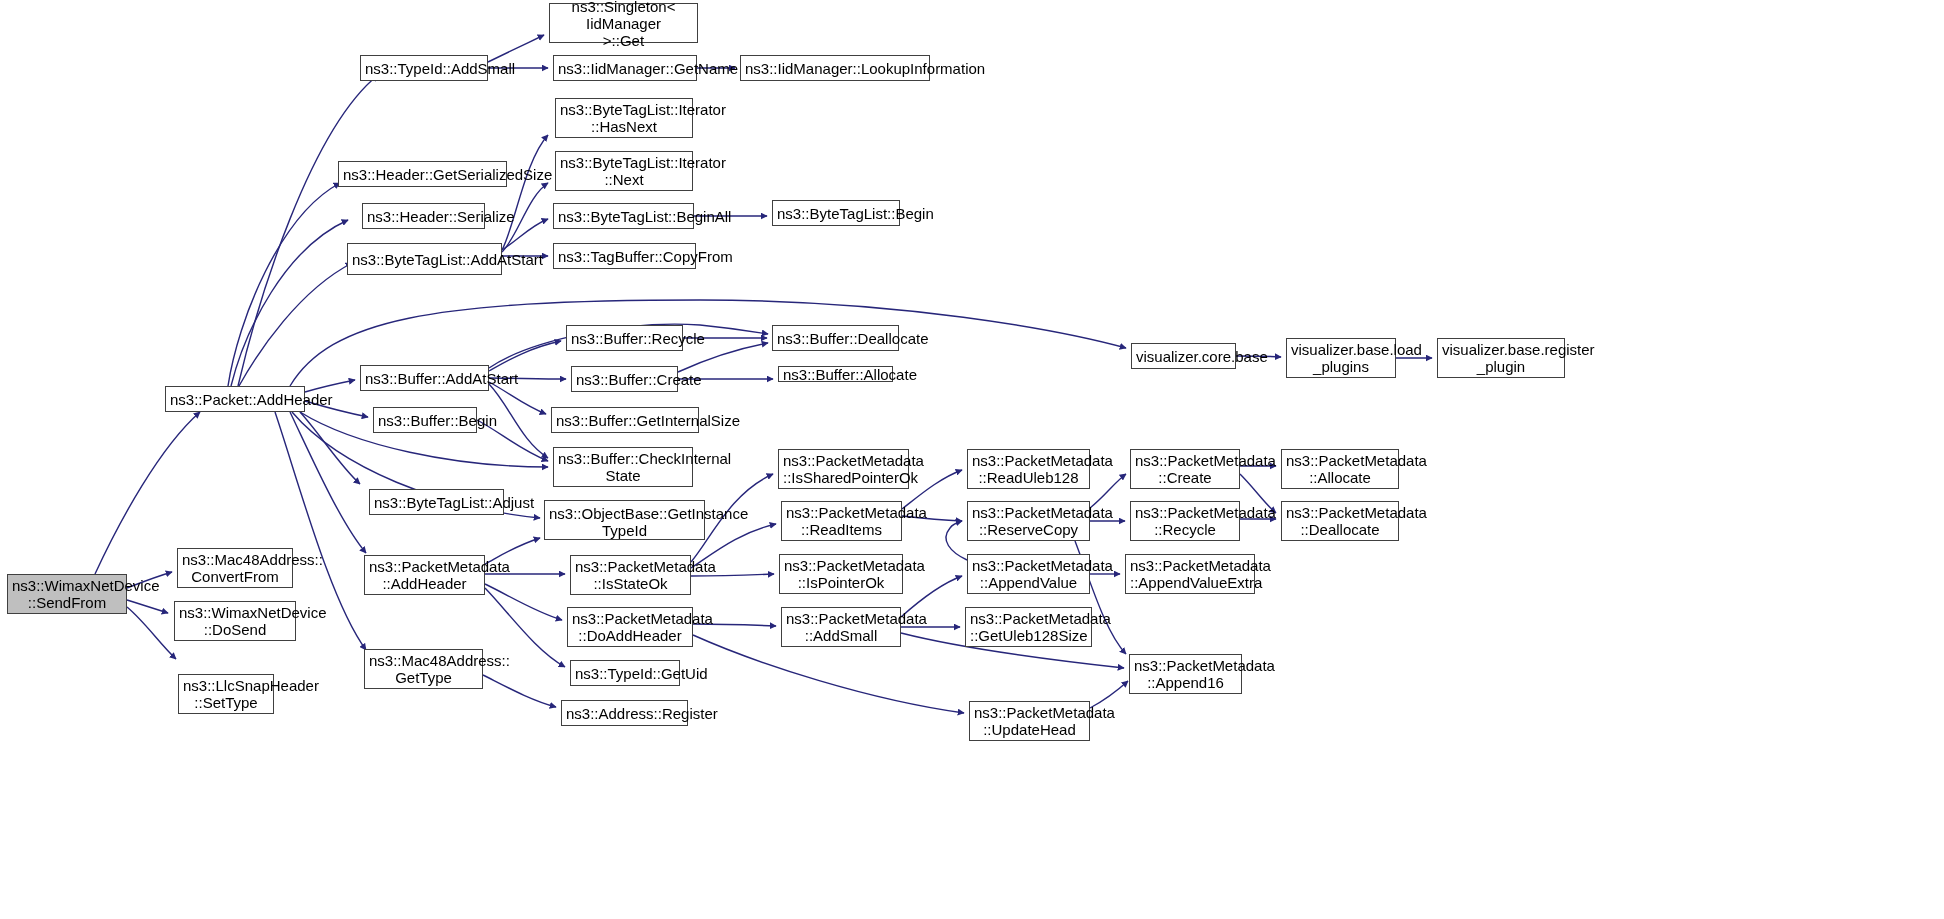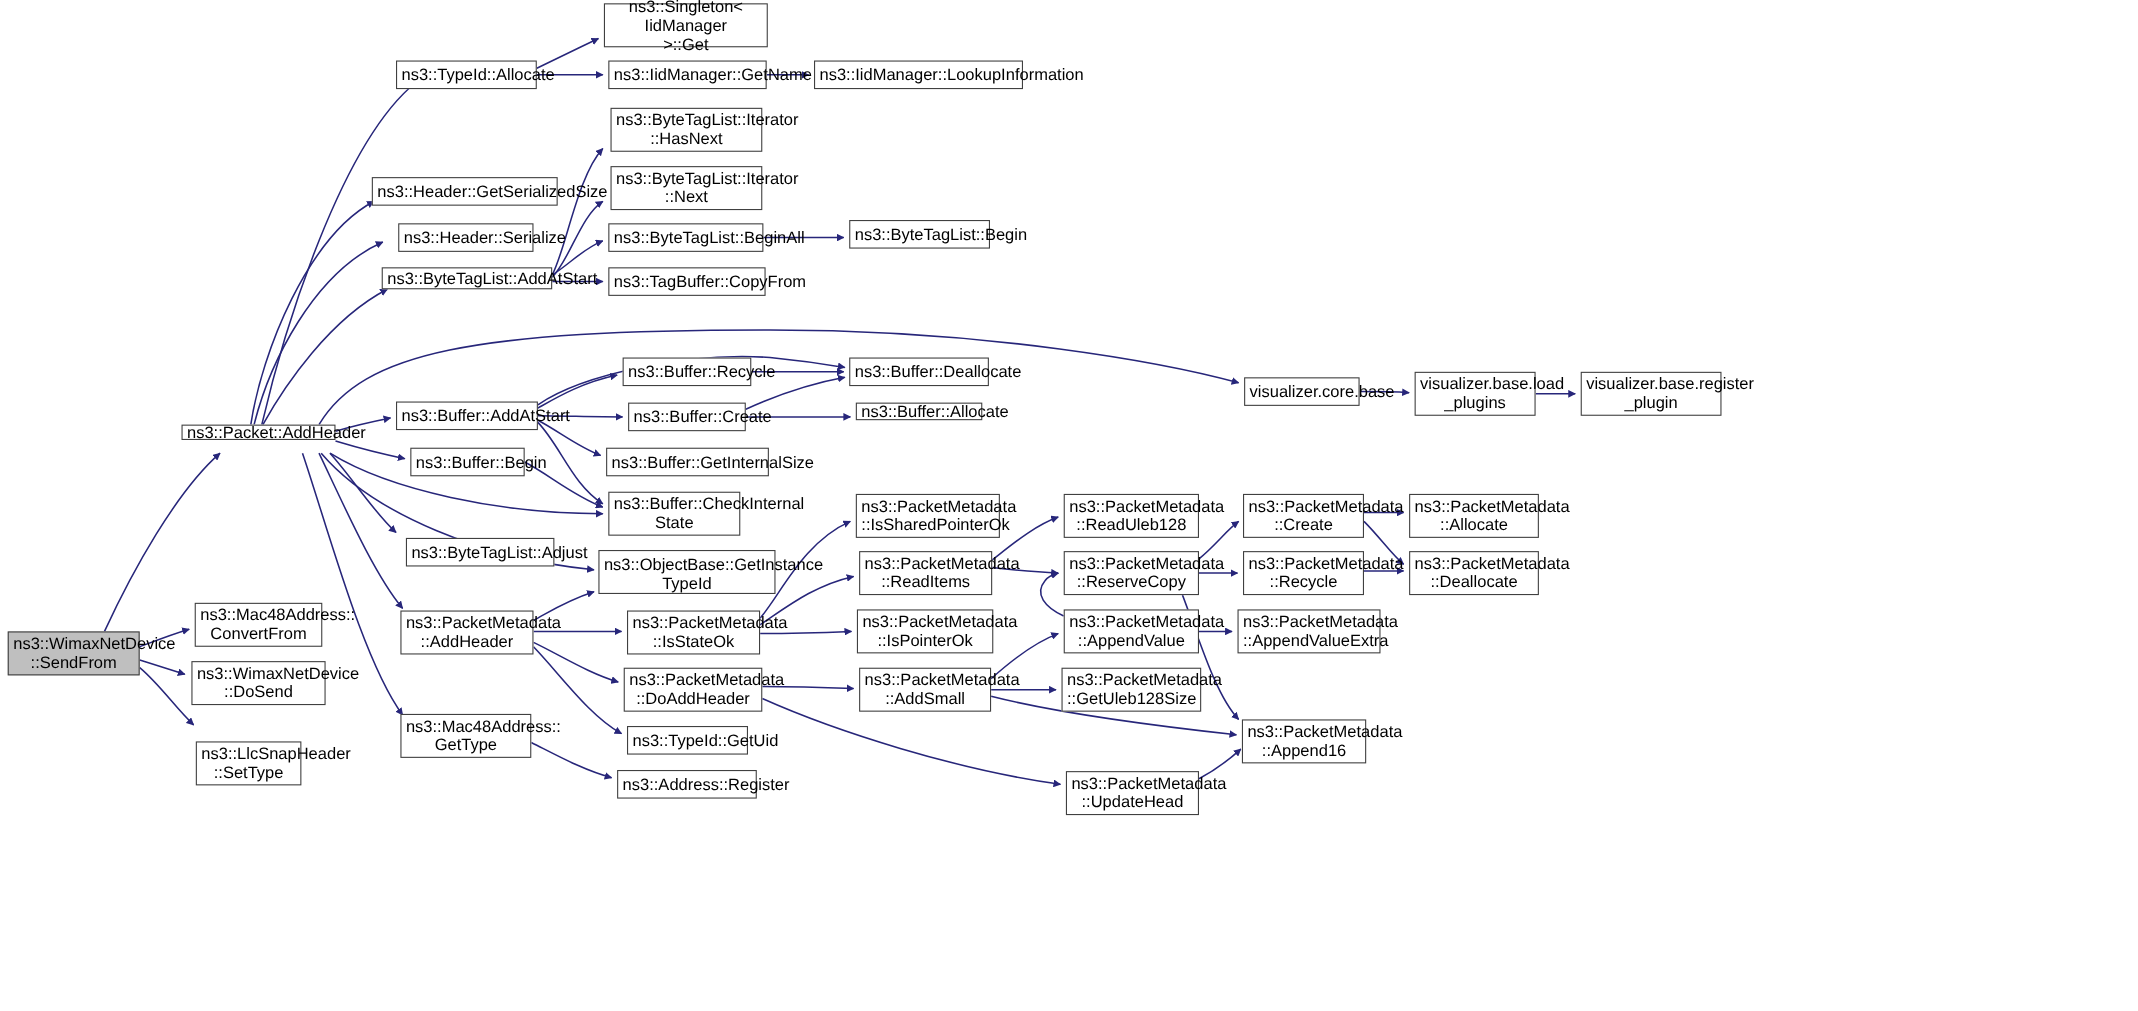--- a/index.html
+++ b/index.html
@@ -117,25 +117,25 @@
 
   <div id="node-layer">
       <div class="node root" style="left: 7px; top: 574px; width: 120px; height: 40px;"><span class="lbl">ns3::WimaxNetDevice
 ::SendFrom</span></div>
       <div class="node" style="left: 177px; top: 548px; width: 116px; height: 40px;"><span class="lbl">ns3::Mac48Address::
 ConvertFrom</span></div>
       <div class="node" style="left: 174px; top: 601px; width: 122px; height: 40px;"><span class="lbl">ns3::WimaxNetDevice
 ::DoSend</span></div>
       <div class="node" style="left: 178px; top: 654px; width: 96px; height: 40px; margin-top: 20px;"><span class="lbl">ns3::LlcSnapHeader
 ::SetType</span></div>
-      <div class="node" style="left: 165px; top: 386px; width: 140px; height: 14px;"><span class="lbl">ns3::Packet::AddHeader</span></div>
-      <div class="node" style="left: 360px; top: 55px; width: 128px; height: 26px;"><span class="lbl">ns3::TypeId::Allocate</span></div>
+      <div class="node" style="left: 165px; top: 386px; width: 140px; height: 26px;"><span class="lbl">ns3::Packet::AddHeader</span></div>
+      <div class="node" style="left: 360px; top: 55px; width: 128px; height: 26px;"><span class="lbl">ns3::TypeId::AddSmall</span></div>
       <div class="node" style="left: 338px; top: 161px; width: 169px; height: 26px;"><span class="lbl">ns3::Header::GetSerializedSize</span></div>
       <div class="node" style="left: 362px; top: 203px; width: 123px; height: 26px;"><span class="lbl">ns3::Header::Serialize</span></div>
-      <div class="node" style="left: 347px; top: 243px; width: 155px; height: 20px;"><span class="lbl">ns3::ByteTagList::AddAtStart</span></div>
+      <div class="node" style="left: 347px; top: 243px; width: 155px; height: 32px;"><span class="lbl">ns3::ByteTagList::AddAtStart</span></div>
       <div class="node" style="left: 360px; top: 365px; width: 129px; height: 26px;"><span class="lbl">ns3::Buffer::AddAtStart</span></div>
       <div class="node" style="left: 373px; top: 407px; width: 104px; height: 26px;"><span class="lbl">ns3::Buffer::Begin</span></div>
       <div class="node" style="left: 357px; top: 489px; width: 135px; height: 26px; margin-left: 12px;"><span class="lbl">ns3::ByteTagList::Adjust</span></div>
       <div class="node" style="left: 364px; top: 555px; width: 121px; height: 40px;"><span class="lbl">ns3::PacketMetadata
 ::AddHeader</span></div>
       <div class="node" style="left: 364px; top: 649px; width: 119px; height: 40px;"><span class="lbl">ns3::Mac48Address::
 GetType</span></div>
       <div class="node" style="left: 549px; top: 3px; width: 149px; height: 40px;"><span class="lbl">ns3::Singleton&lt; IidManager
 &gt;::Get</span></div>
       <div class="node" style="left: 553px; top: 55px; width: 144px; height: 26px;"><span class="lbl">ns3::IidManager::GetName</span></div>
@@ -143,21 +143,21 @@
       <div class="node" style="left: 555px; top: 98px; width: 138px; height: 40px;"><span class="lbl">ns3::ByteTagList::Iterator
 ::HasNext</span></div>
       <div class="node" style="left: 555px; top: 151px; width: 138px; height: 40px;"><span class="lbl">ns3::ByteTagList::Iterator
 ::Next</span></div>
       <div class="node" style="left: 553px; top: 203px; width: 141px; height: 26px;"><span class="lbl">ns3::ByteTagList::BeginAll</span></div>
       <div class="node" style="left: 772px; top: 200px; width: 128px; height: 26px;"><span class="lbl">ns3::ByteTagList::Begin</span></div>
       <div class="node" style="left: 553px; top: 243px; width: 143px; height: 26px;"><span class="lbl">ns3::TagBuffer::CopyFrom</span></div>
       <div class="node" style="left: 566px; top: 325px; width: 117px; height: 26px;"><span class="lbl">ns3::Buffer::Recycle</span></div>
       <div class="node" style="left: 571px; top: 366px; width: 107px; height: 26px;"><span class="lbl">ns3::Buffer::Create</span></div>
       <div class="node" style="left: 551px; top: 407px; width: 148px; height: 26px;"><span class="lbl">ns3::Buffer::GetInternalSize</span></div>
-      <div class="node" style="left: 553px; top: 447px; width: 120px; height: 40px;"><span class="lbl">ns3::Buffer::CheckInternal
+      <div class="node" style="left: 553px; top: 447px; width: 140px; height: 40px;"><span class="lbl">ns3::Buffer::CheckInternal
 State</span></div>
       <div class="node" style="left: 544px; top: 500px; width: 161px; height: 40px; align-items: flex-end;"><span class="lbl">ns3::ObjectBase::GetInstance
 TypeId</span></div>
       <div class="node" style="left: 772px; top: 325px; width: 127px; height: 26px;"><span class="lbl">ns3::Buffer::Deallocate</span></div>
       <div class="node" style="left: 778px; top: 366px; width: 115px; height: 16px;"><span class="lbl">ns3::Buffer::Allocate</span></div>
       <div class="node" style="left: 570px; top: 555px; width: 121px; height: 40px;"><span class="lbl">ns3::PacketMetadata
 ::IsStateOk</span></div>
       <div class="node" style="left: 567px; top: 607px; width: 126px; height: 40px;"><span class="lbl">ns3::PacketMetadata
 ::DoAddHeader</span></div>
       <div class="node" style="left: 570px; top: 660px; width: 110px; height: 26px;"><span class="lbl">ns3::TypeId::GetUid</span></div>

